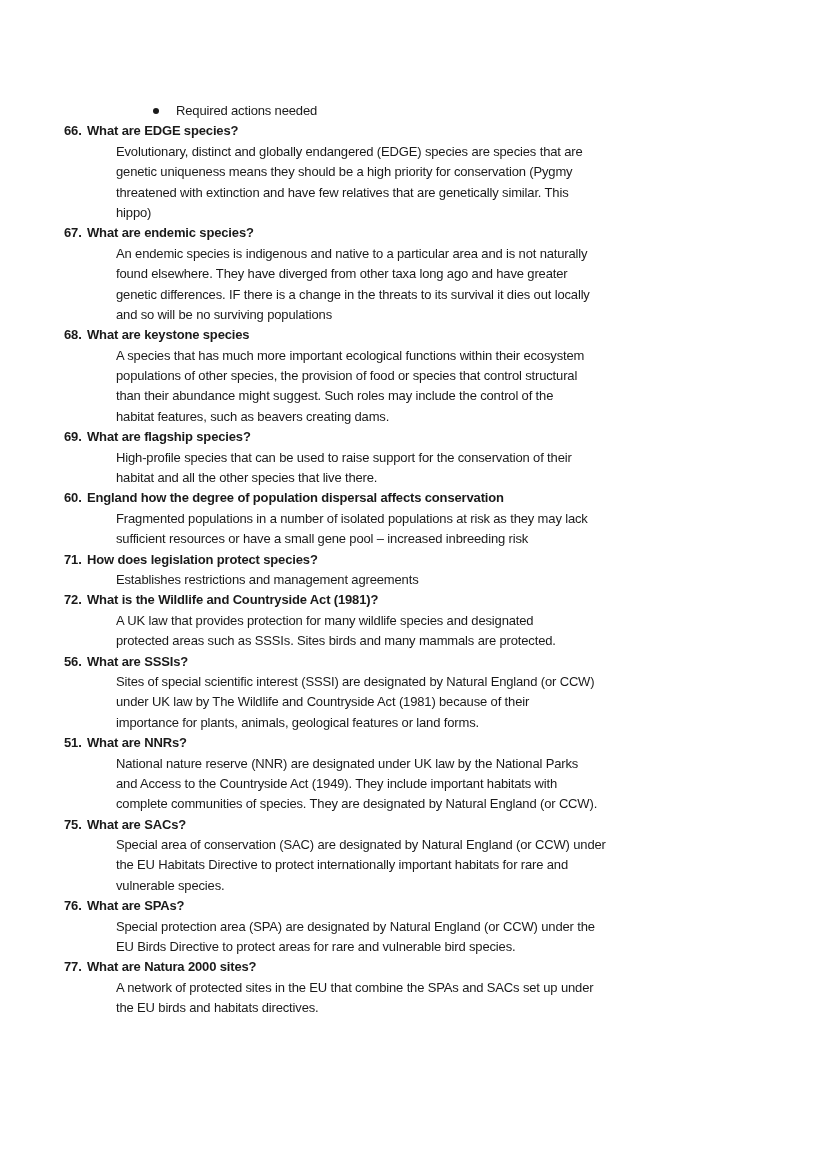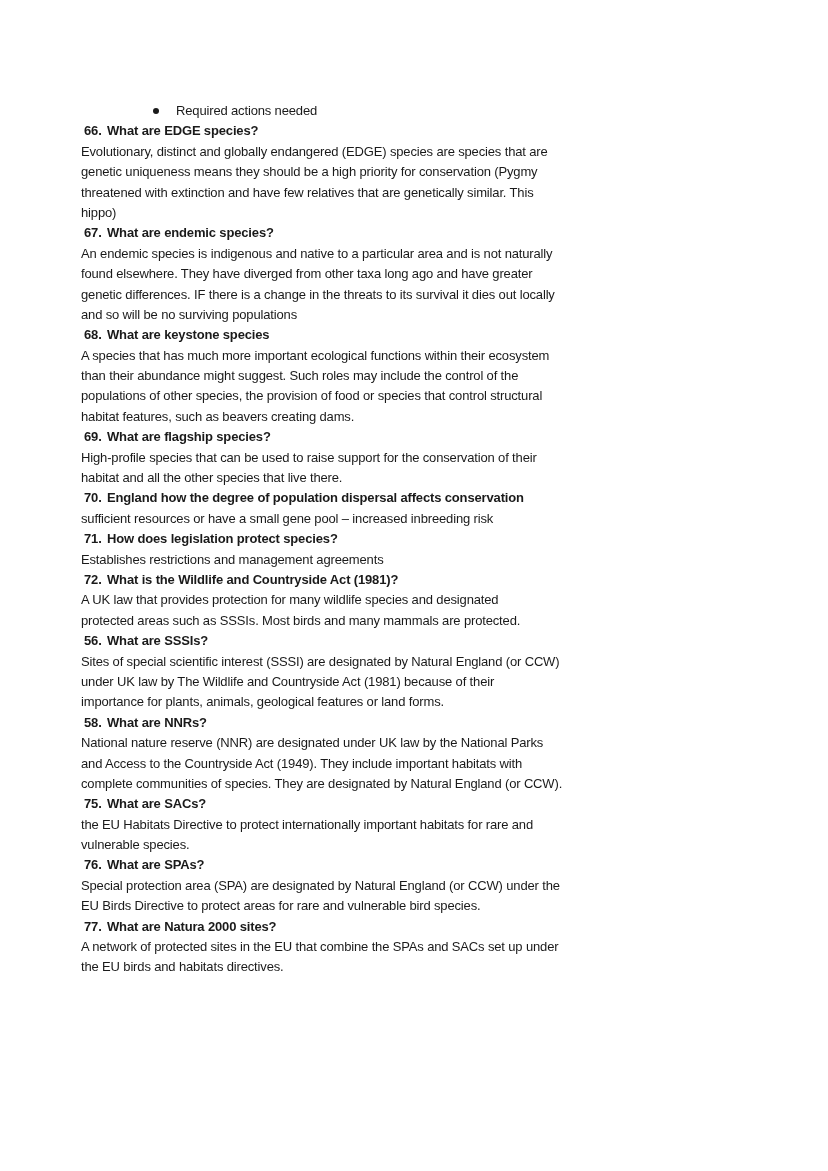--- a/index.html
+++ b/index.html
@@ -39,29 +39,29 @@
       width: 6px;
       height: 6px;
       border-radius: 50%;
       background: #1a1a1a;
     }
     .bullet-text {
       margin-left: 25px;
     }
     .question {
       font-weight: bold;
-      padding-left: 84px;
+      padding-left: 64px;
       position: relative;
     }
     .q-num {
       display: inline-block;
       width: 23px;
     }
     .answer-line {
-      padding-left: 81px;
+      padding-left: 116px;
     }
   </style>
 </head>
 <body>
 
 <div class="page">
   <div class="line bullet-line">
     <span class="bullet-dot"></span>
     <span class="bullet-text">Required actions needed</span>
   </div>
@@ -76,56 +76,58 @@
       <div>
         <div class="line question"><span class="q-num">67.</span><span>What are endemic species?</span></div>
         <div class="line answer-line">An endemic species is indigenous and native to a particular area and is not naturally</div>
         <div class="line answer-line">found elsewhere. They have diverged from other taxa long ago and have greater</div>
         <div class="line answer-line">genetic differences. IF there is a change in the threats to its survival it dies out locally</div>
         <div class="line answer-line">and so will be no surviving populations</div>
       </div>
       <div>
         <div class="line question"><span class="q-num">68.</span><span>What are keystone species</span></div>
         <div class="line answer-line">A species that has much more important ecological functions within their ecosystem</div>
+        <div class="line answer-line">populations of other species, the provision of food or species that control structural</div>
         <div class="line answer-line">than their abundance might suggest. Such roles may include the control of the</div>
-        <div class="line answer-line">populations of other species, the provision of food or species that control structural</div>
         <div class="line answer-line">habitat features, such as beavers creating dams.</div>
       </div>
       <div>
         <div class="line question"><span class="q-num">69.</span><span>What are flagship species?</span></div>
         <div class="line answer-line">High-profile species that can be used to raise support for the conservation of their</div>
         <div class="line answer-line">habitat and all the other species that live there.</div>
       </div>
       <div>
-        <div class="line question"><span class="q-num">70.</span><span>England how the degree of population dispersal affects conservation</span></div>
+        <div class="line question"><span class="q-num">60.</span><span>England how the degree of population dispersal affects conservation</span></div>
+        <div class="line answer-line">Fragmented populations in a number of isolated populations at risk as they may lack</div>
         <div class="line answer-line">sufficient resources or have a small gene pool – increased inbreeding risk</div>
       </div>
       <div>
         <div class="line question"><span class="q-num">71.</span><span>How does legislation protect species?</span></div>
         <div class="line answer-line">Establishes restrictions and management agreements</div>
       </div>
       <div>
         <div class="line question"><span class="q-num">72.</span><span>What is the Wildlife and Countryside Act (1981)?</span></div>
         <div class="line answer-line">A UK law that provides protection for many wildlife species and designated</div>
-        <div class="line answer-line">protected areas such as SSSIs. Most birds and many mammals are protected.</div>
+        <div class="line answer-line">protected areas such as SSSIs. Sites birds and many mammals are protected.</div>
       </div>
       <div>
         <div class="line question"><span class="q-num">56.</span><span>What are SSSIs?</span></div>
         <div class="line answer-line">Sites of special scientific interest (SSSI) are designated by Natural England (or CCW)</div>
         <div class="line answer-line">under UK law by The Wildlife and Countryside Act (1981) because of their</div>
         <div class="line answer-line">importance for plants, animals, geological features or land forms.</div>
       </div>
       <div>
-        <div class="line question"><span class="q-num">58.</span><span>What are NNRs?</span></div>
+        <div class="line question"><span class="q-num">51.</span><span>What are NNRs?</span></div>
         <div class="line answer-line">National nature reserve (NNR) are designated under UK law by the National Parks</div>
         <div class="line answer-line">and Access to the Countryside Act (1949). They include important habitats with</div>
         <div class="line answer-line">complete communities of species. They are designated by Natural England (or CCW).</div>
       </div>
       <div>
         <div class="line question"><span class="q-num">75.</span><span>What are SACs?</span></div>
+        <div class="line answer-line">Special area of conservation (SAC) are designated by Natural England (or CCW) under</div>
         <div class="line answer-line">the EU Habitats Directive to protect internationally important habitats for rare and</div>
         <div class="line answer-line">vulnerable species.</div>
       </div>
       <div>
         <div class="line question"><span class="q-num">76.</span><span>What are SPAs?</span></div>
         <div class="line answer-line">Special protection area (SPA) are designated by Natural England (or CCW) under the</div>
         <div class="line answer-line">EU Birds Directive to protect areas for rare and vulnerable bird species.</div>
       </div>
       <div>
         <div class="line question"><span class="q-num">77.</span><span>What are Natura 2000 sites?</span></div>

